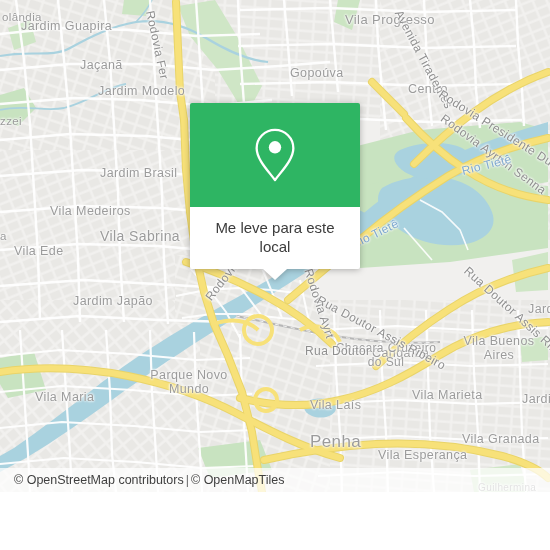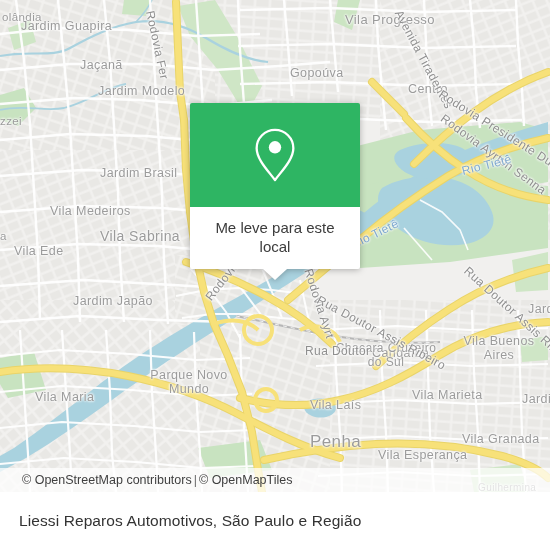--- a/index.html
+++ b/index.html
@@ -79,21 +79,21 @@
     border-left: 12px solid transparent;
     border-right: 12px solid transparent;
     border-top: 11px solid #ffffff;
   }
 
   
   .attrib {
     position: absolute;
     left: 0; bottom: 0;
     width: 550px;
-    padding: 5px 0 5px 22px;
+    padding: 5px 0 5px 14px;
     background: rgba(255,255,255,0.72);
     color: #3f3f3f;
     font-size: 12.5px;
     font-family: "Liberation Sans", sans-serif;
     z-index: 30;
     white-space: nowrap;
   }
   .attrib .sep { color: #6a6a6a; padding: 0 2px; }
 
   
@@ -362,16 +362,15 @@
       </div>
       <div class="popup-tail"></div>
     </div>
 
     <div class="attrib">
       <span>© OpenStreetMap contributors</span><span class="sep">|</span><span>© OpenMapTiles</span>
     </div>
   </div>
 
   <div class="footer">
-    <div class="footer-title">Liessi Reparos Automotivos, São Paulo e Região</div>
   </div>
 
 </div>
 
 </body></html>

